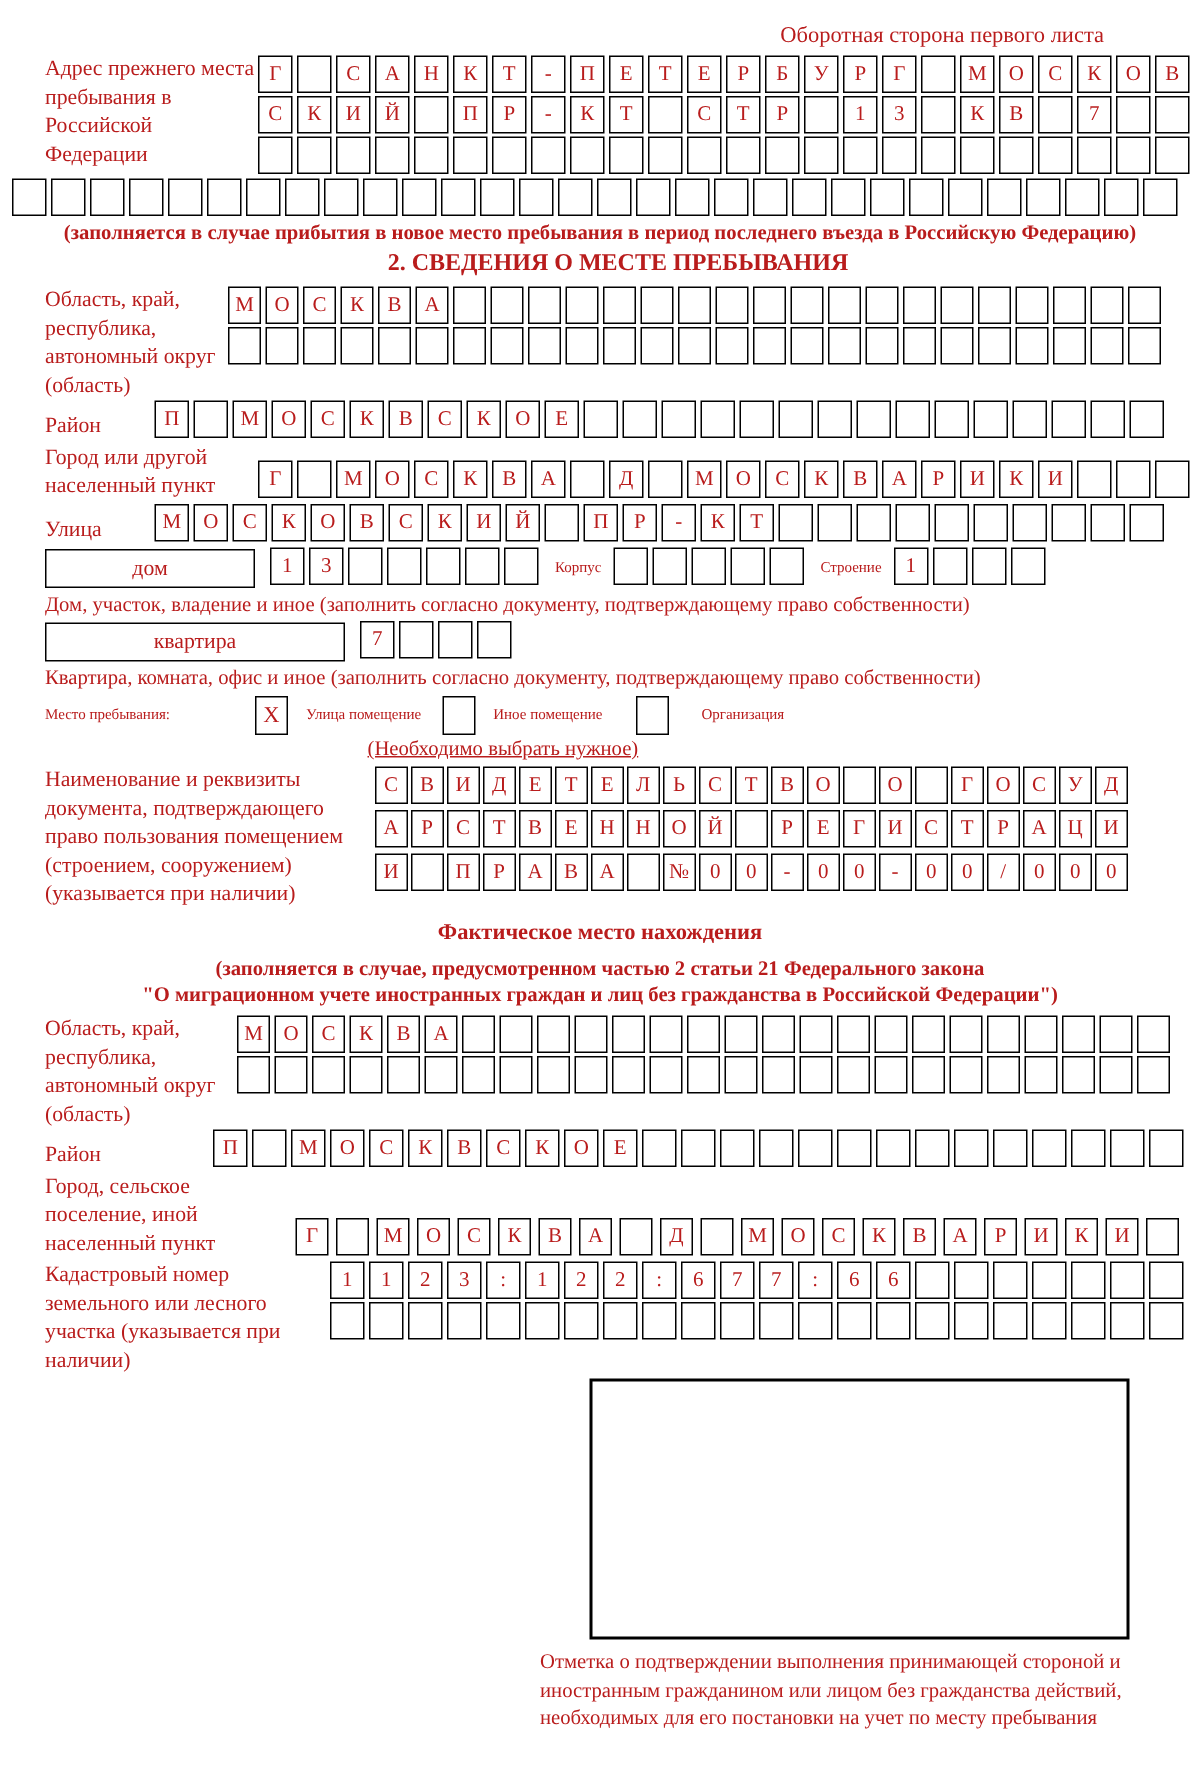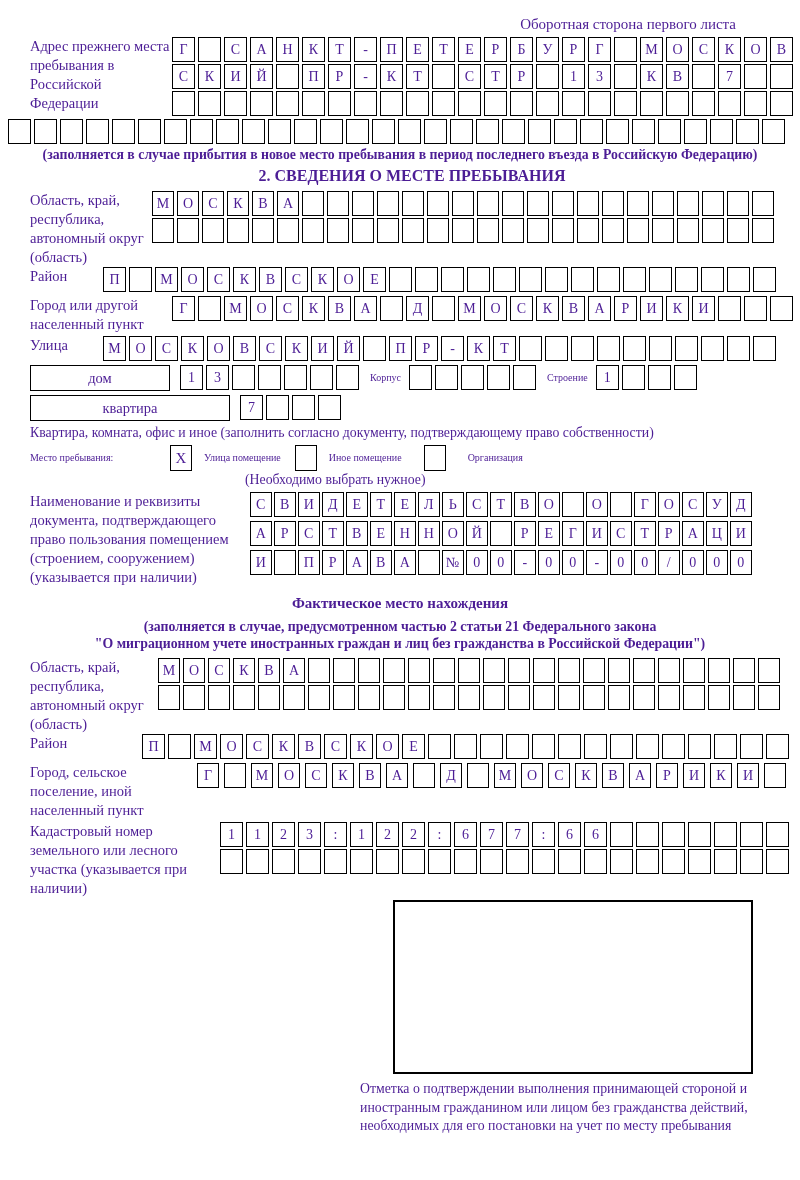--- a/index.html
+++ b/index.html
@@ -2,21 +2,21 @@
 <html><head>
 <meta charset="utf-8">
 <style>
   html,body{margin:0;padding:0;background:#fff;}
   .page{
     position:relative;
     width:800px;height:1180px;
     box-sizing:border-box;
     padding:16px 0 0 30px;
     overflow:hidden;
-    background:#fff;color:#4c1d95;
+    background:#fff;color:#b91c1c;
     font-family:"Liberation Serif","DejaVu Serif",serif;
   }
   .side-note{ text-align:right; padding-right:64px; font-size:15px; margin-bottom:4px;}
   .frow{display:flex; align-items:flex-start;}
   .label{font-size:14.5px; line-height:19px; flex:none;}
   .cellcol{display:flex; flex-direction:column;}
   .cells{display:flex; flex-wrap:nowrap; margin-bottom:2px;}
   .cell{
     flex:none; box-sizing:border-box;
     width:23px; height:25px; margin-right:3px;
@@ -37,31 +37,31 @@
     flex:none; box-sizing:border-box; border:1.5px solid #000; height:26px;
     display:flex; align-items:center; justify-content:center; font-size:14.5px;
   }
   .gap8{width:8px;flex:none;} .gap10{width:10px;flex:none;} .gap12{width:12px;flex:none;}
   .gap14{width:14px;flex:none;} .gap22{width:22px;flex:none;}
   .checkbox{
     flex:none; box-sizing:border-box; width:22px; height:26px; border:1.5px solid #000;
     display:flex; align-items:center; justify-content:center; font-size:15px;
   }
   .optlabel{font-size:10px; line-height:26px;}
-  .choose-note{font-size:13.8px; margin:1px 0 4px 215px;}
+  .choose-note{font-size:13.8px; margin:1px 0 4px 215px;text-decoration:underline;}
   .stamp-box{
     box-sizing:border-box; width:360px; height:174px; border:2px solid #000;
     margin:2px 0 6px 363px; background:#fff;
   }
   .stamp-caption{
     width:440px; margin-left:330px; text-align:left;
     font-size:13.8px; line-height:18.5px;
   }
   .docblock .cells{margin-bottom:4px;}
-  .rowgap{margin-bottom:2px;}
+  .rowgap{margin-bottom:2px;align-items:flex-end;}
 </style>
 </head>
 <body>
 
 <div class="page">
 
   <div class="side-note">Оборотная сторона первого листа</div>
 
   <div class="frow mt">
     <div class="label" style="width:142px">Адрес прежнего места пребывания в Российской Федерации</div>
@@ -361,20 +361,21 @@
     <div class="gap8"></div>
     <div class="optlabel">Строение</div>
     <div class="gap8"></div>
     <div class="cells">
         <span class="cell">1</span>
         <span class="cell"></span>
         <span class="cell"></span>
         <span class="cell"></span>
       </div>
   </div>
+  <div class="caption">Дом, участок, владение и иное (заполнить согласно документу, подтверждающему право собственности)</div>
 
   <div class="frow rowgap" style="margin-top:3px">
     <div class="widebox" style="width:200px">квартира</div>
     <div class="gap10"></div>
     <div class="cells">
         <span class="cell">7</span>
         <span class="cell"></span>
         <span class="cell"></span>
         <span class="cell"></span>
       </div>

